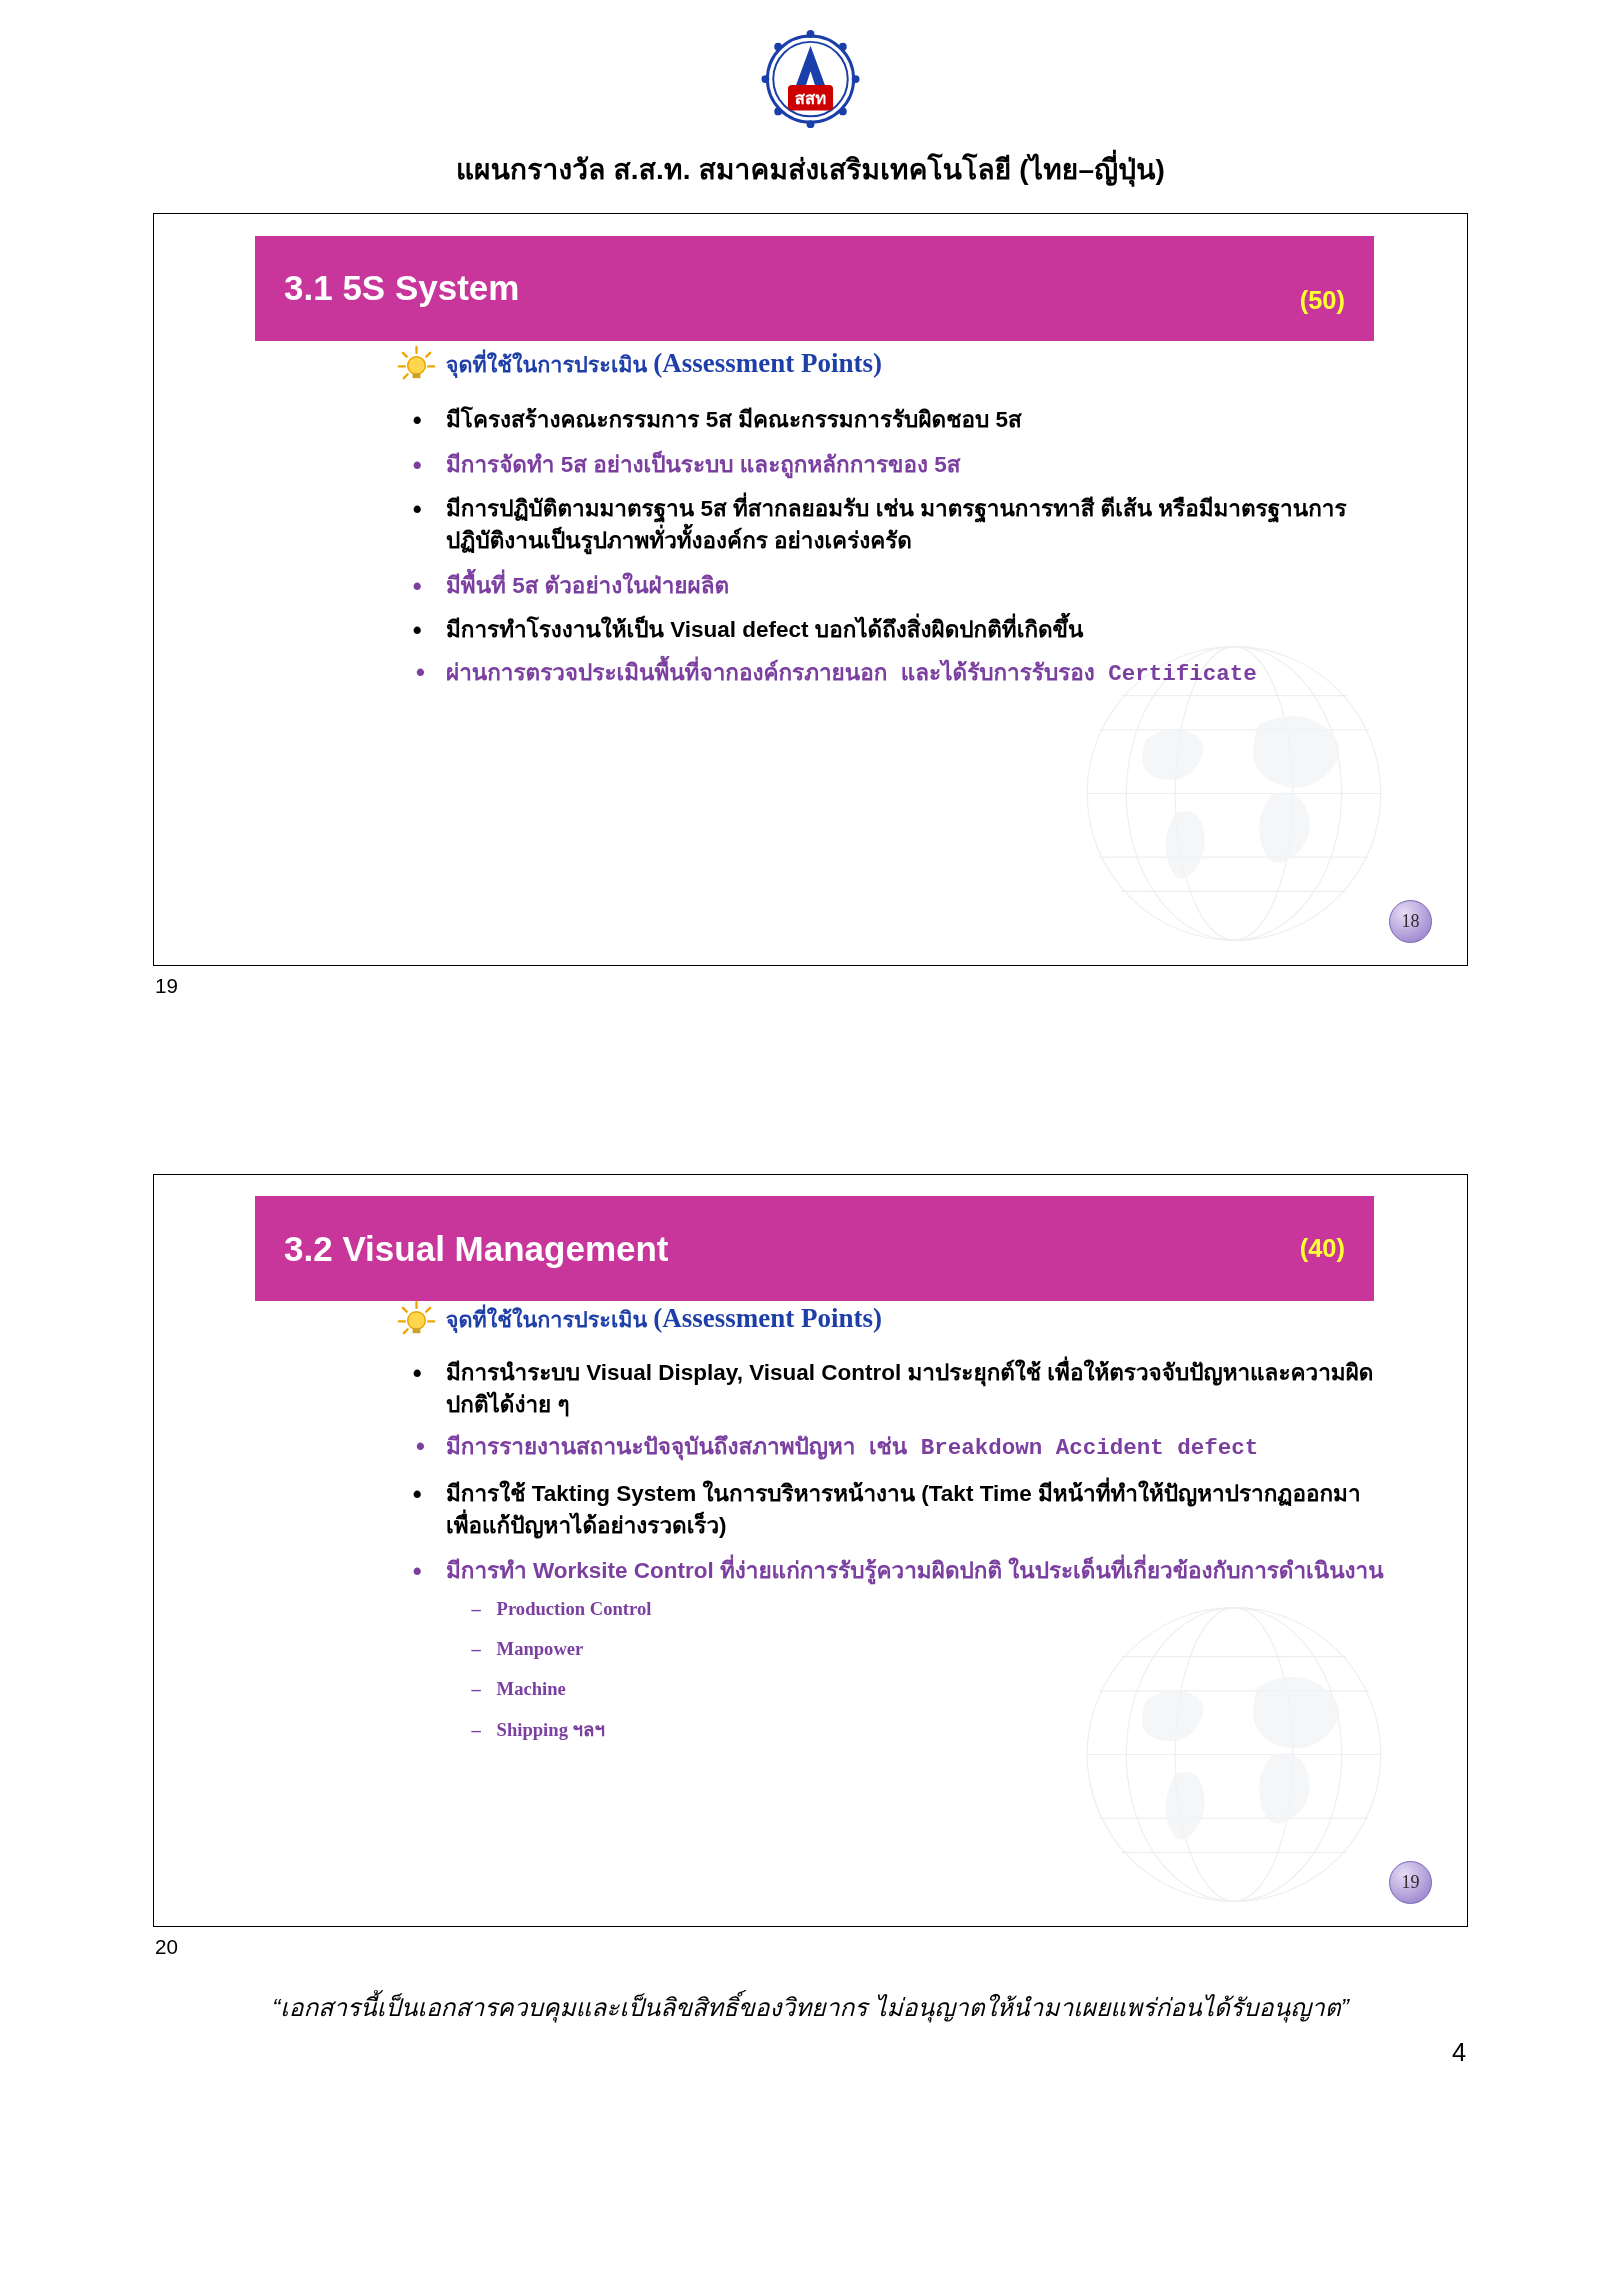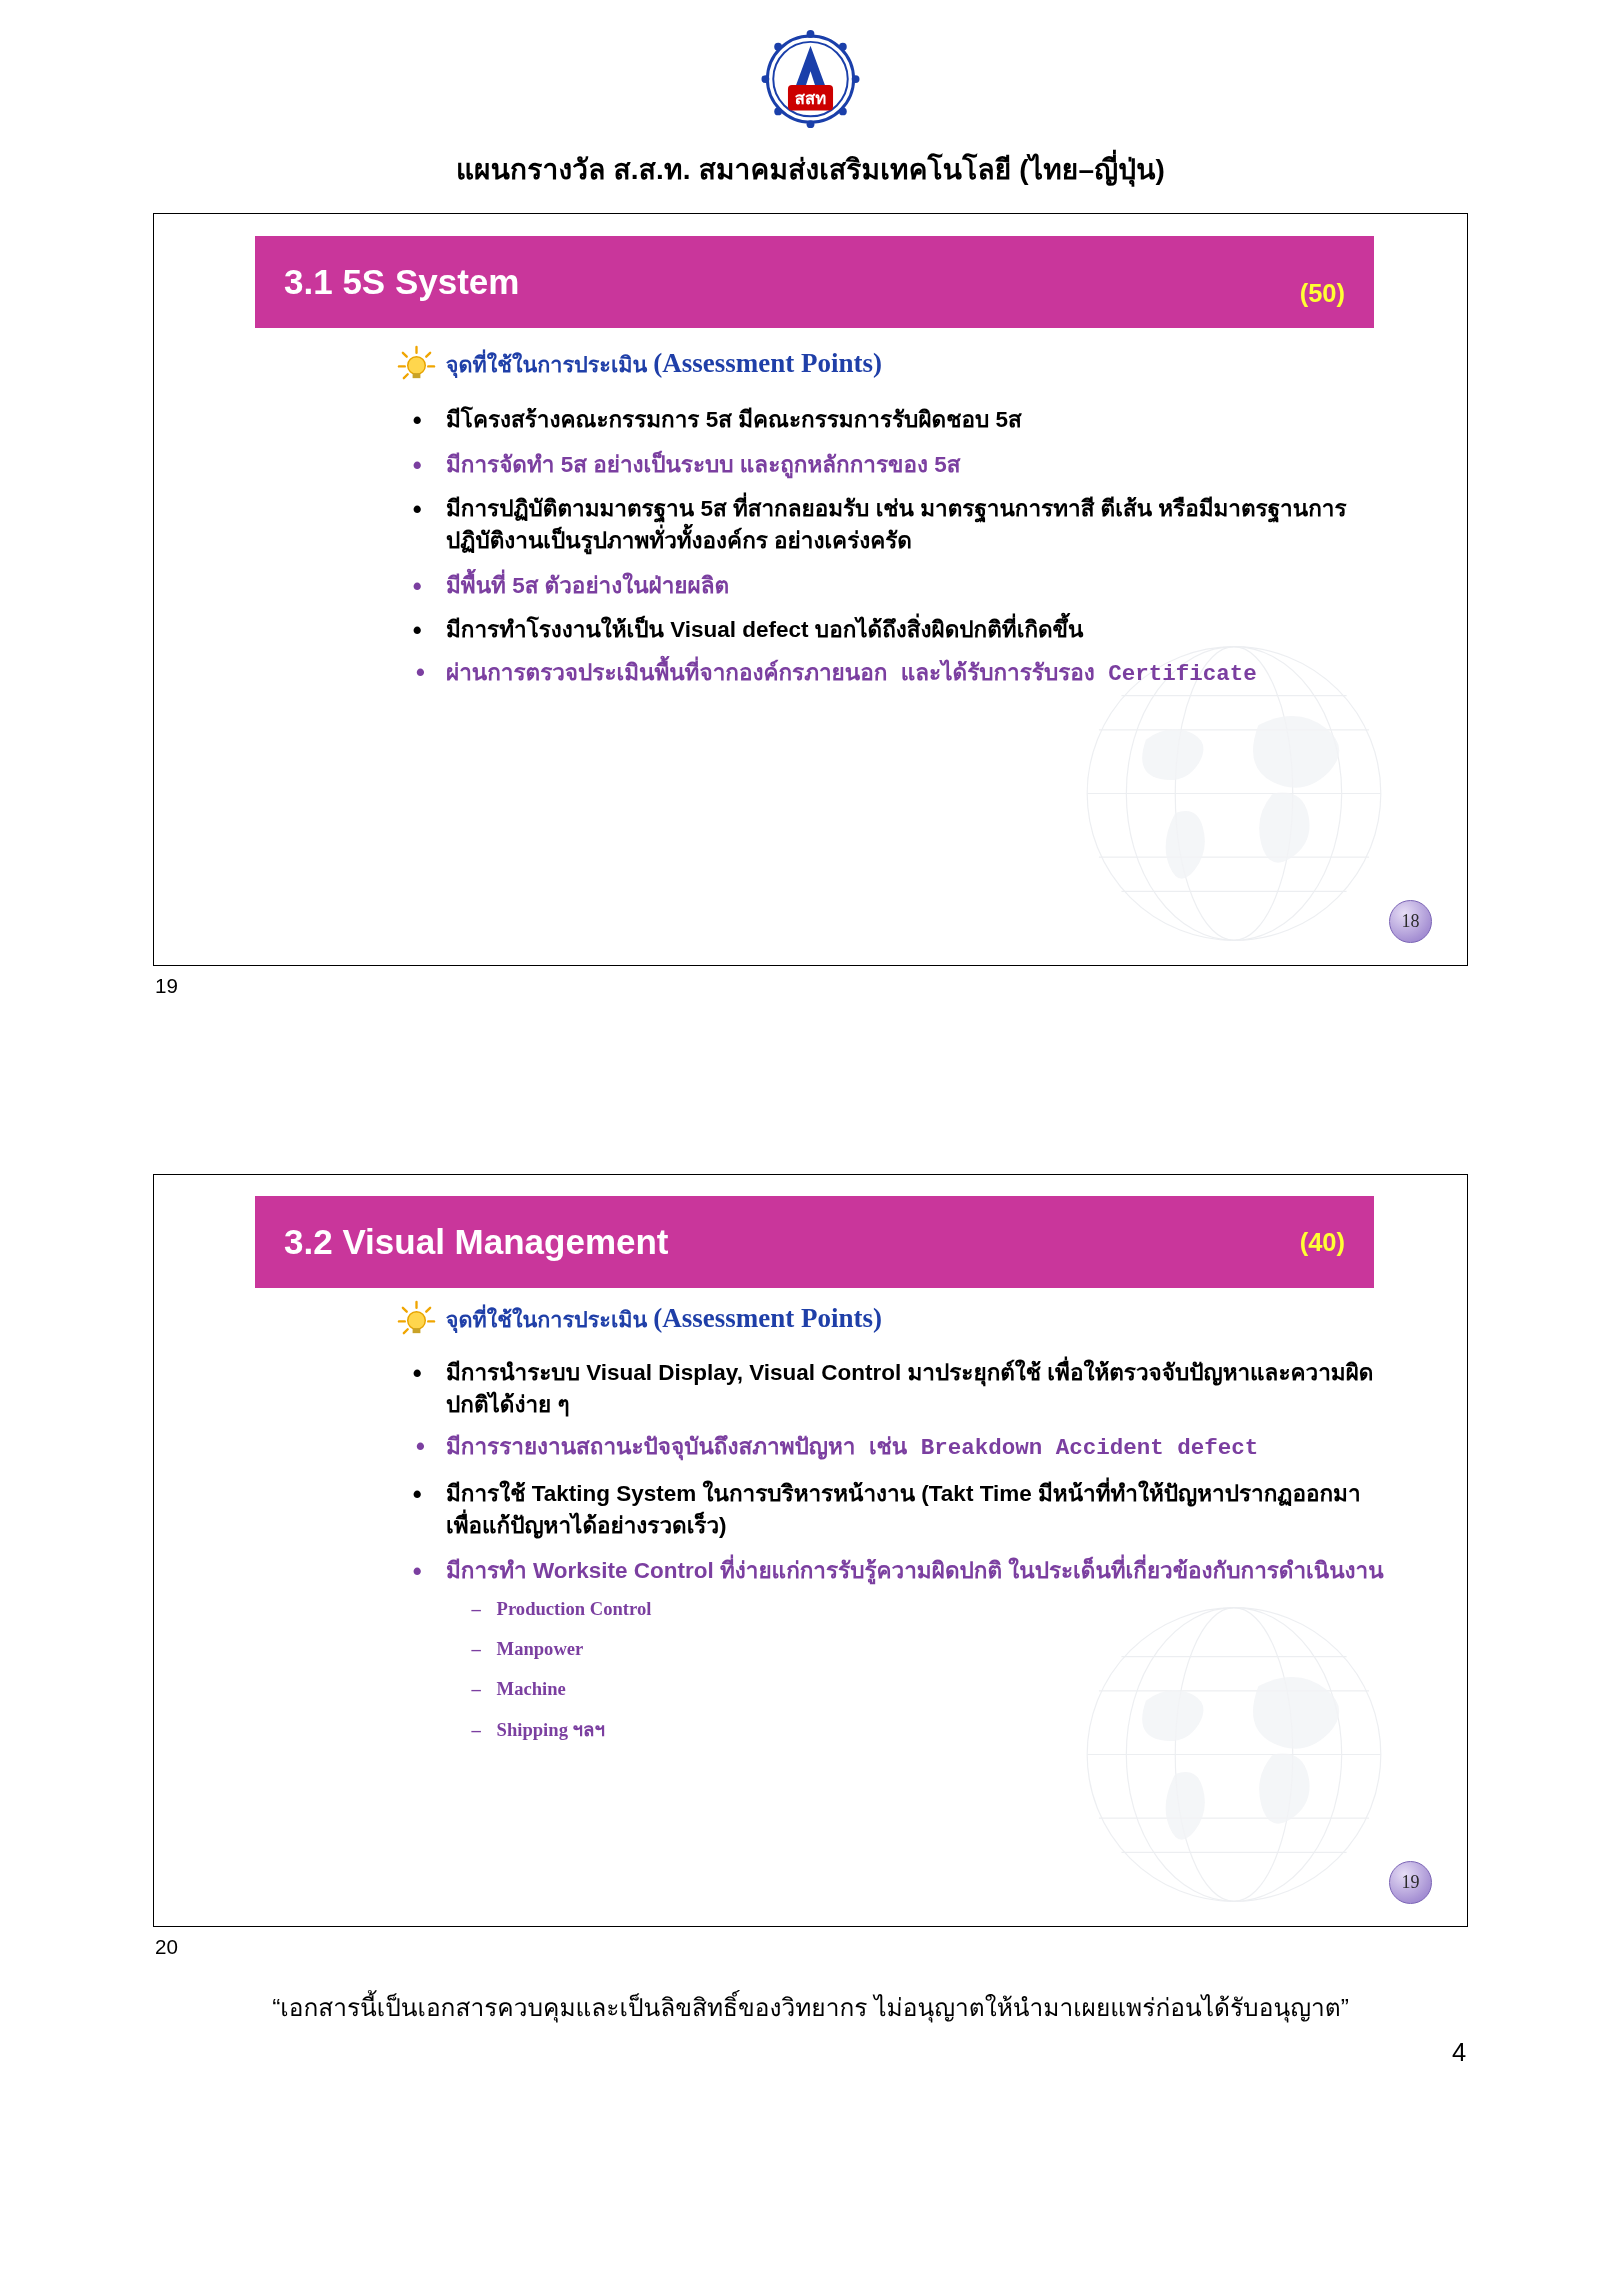--- a/index.html
+++ b/index.html
@@ -81,27 +81,27 @@
     opacity: 0.18;
     pointer-events: none;
   }
 
   
   .title-bar {
     position: absolute;
     left: 101px;
     top: 21.6px;
     right: 93px;
-    height: 92px;
+    height: 105px;
     background: #cc3399;
     background: #c9369b;
     display: flex;
     align-items: center;
     box-sizing: border-box;
-    padding: 8px 29px;
+    padding: 14px 29px;
   }
   .title-bar .t-text {
     font-size: 35px;
     font-weight: bold;
     color: #ffffff;
     flex: 1;
   }
   .title-bar .t-score {
     font-size: 25.5px;
     font-weight: bold;
@@ -203,20 +203,21 @@
     justify-content: center;
     font-family: Liberation Serif, serif;
   }
 
   
   .footer-note {
     text-align: center;
     font-size: 24.5px;
     margin-top: 29px;
     color: #000;
+    font-style: italic;
   }
   .page-number {
     text-align: right;
     font-size: 25.5px;
     margin-top: 11.8px;
     padding-right: 7.8px;
   }
   .spacer { height: 176px; }
 </style>
 </head>

